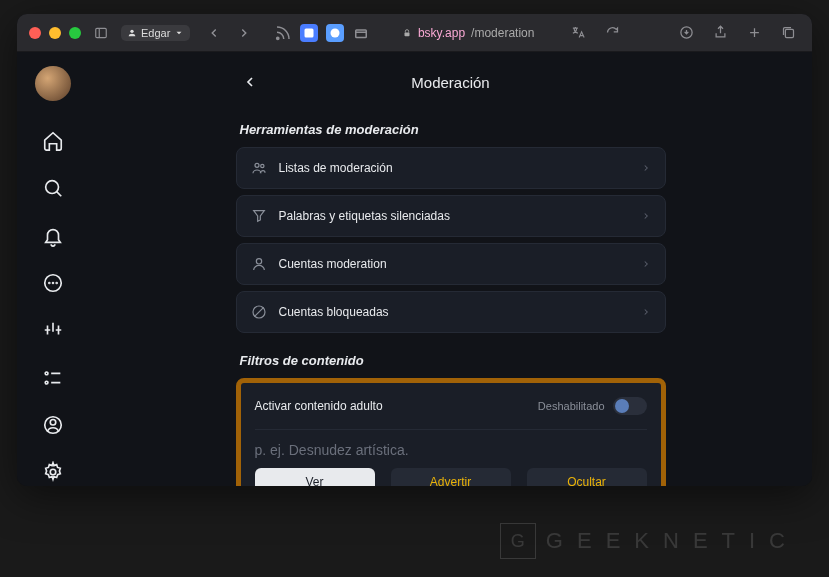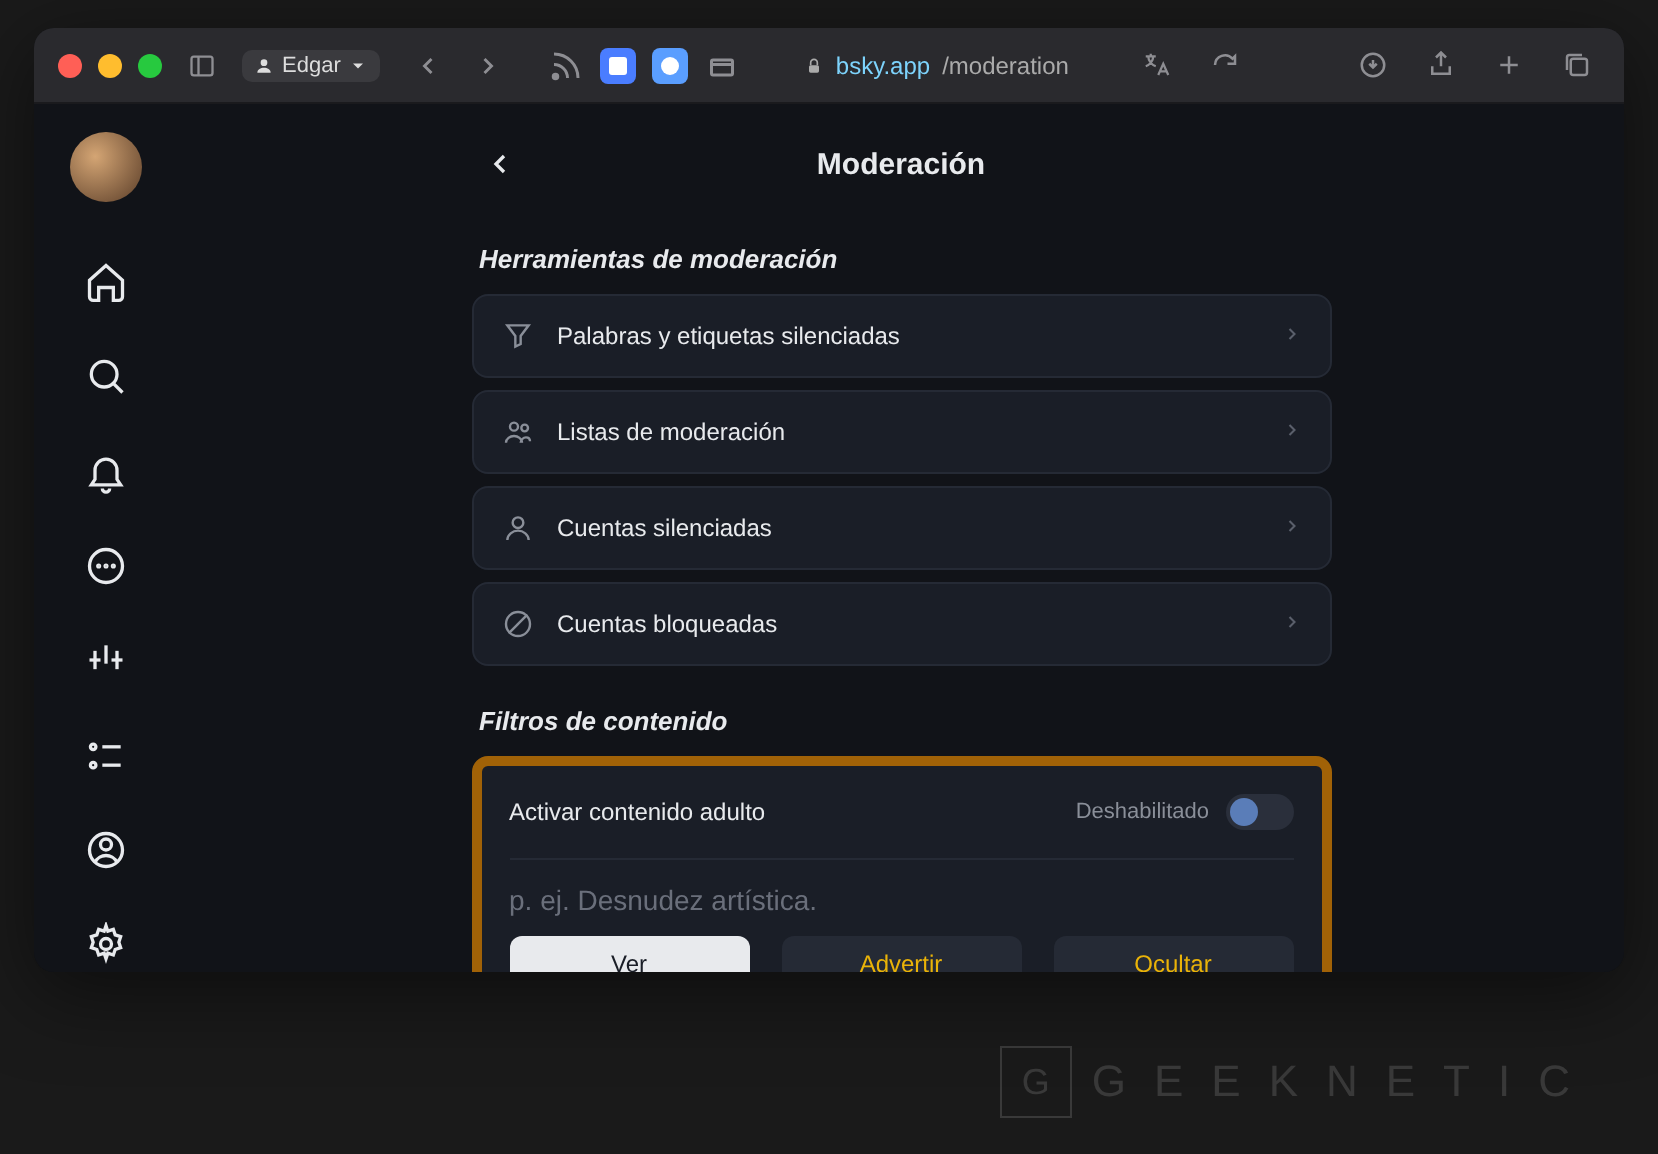--- a/index.html
+++ b/index.html
@@ -21,41 +21,41 @@
 .tb-user svg { width: 10px; height: 10px; }
 .tb-nav { display: flex; gap: 6px; margin-left: 4px; }
 .tb-icons-blue { display: flex; gap: 8px; margin-left: 10px; }
 .tb-icons-blue .ib { width: 18px; height: 18px; border-radius: 4px; display: flex; align-items: center; justify-content: center; }
 .ib.blue { background: #4a7dff; }
 .ib.cyan { background: #5a9eff; }
 .ib.grey { color: #8e8e93; }
 
 .urlbar { flex: 1; display: flex; align-items: center; justify-content: center; gap: 6px; font-size: 12px; color: #aaa; margin: 0 20px; }
 .urlbar .lock { width: 10px; height: 10px; }
-.urlbar .domain { color: #7dd3fc; }
+.urlbar .domain { color: #f9a8d4; }
 
 .tb-right { display: flex; gap: 10px; align-items: center; color: #8e8e93; }
 .tb-right svg { width: 15px; height: 15px; }
 
 
 .app { flex: 1; display: flex; background: #111318; overflow: hidden; }
 
 .sidebar { width: 72px; display: flex; flex-direction: column; align-items: center; padding-top: 14px; gap: 20px; }
 .avatar { width: 36px; height: 36px; border-radius: 50%; background: radial-gradient(circle at 35% 35%, #d4a574, #5a3d28); margin-bottom: 6px; }
 .nav-item { width: 28px; height: 28px; display: flex; align-items: center; justify-content: center; color: #e8eaed; cursor: pointer; }
 .nav-item svg { width: 22px; height: 22px; stroke: currentColor; fill: none; stroke-width: 1.8; }
 
 .main { flex: 1; padding: 10px 0 20px 0; overflow-y: auto; }
 .main::-webkit-scrollbar { width: 0; }
 .content { max-width: 430px; margin: 0 auto; }
 
 .page-header { display: flex; align-items: center; gap: 12px; padding: 6px 0 18px 0; position: relative; }
 .back-btn { width: 28px; height: 28px; display: flex; align-items: center; justify-content: center; color: #e8eaed; cursor: pointer; }
 .back-btn svg { width: 16px; height: 16px; }
-.page-title { position: absolute; left: 50%; transform: translateX(-50%); font-size: 15px; font-weight: 700; color: #e8eaed; }
+.page-title { position: absolute; left: 50%; transform: translateX(-50%); font-size: 15px; font-weight: 400; color: #e8eaed; }
 
 .section-title { font-size: 13px; font-weight: 600; color: #e8eaed; margin: 8px 0 10px 4px; font-style: italic; }
 
 .tool-list { display: flex; flex-direction: column; gap: 6px; margin-bottom: 20px; }
 .tool-item { background: #1a1e27; border: 1px solid #252a35; border-radius: 8px; padding: 11px 14px; display: flex; align-items: center; gap: 12px; cursor: pointer; }
 .tool-item .ti-icon { width: 16px; height: 16px; color: #8a8f99; flex-shrink: 0; }
 .tool-item .ti-icon svg { width: 16px; height: 16px; }
 .tool-item .ti-label { flex: 1; font-size: 12px; color: #e8eaed; }
 .tool-item .chev { color: #5a5f6b; }
 .tool-item .chev svg { width: 10px; height: 10px; }
@@ -261,44 +261,44 @@
                 <polyline points="15 18 9 12 15 6"></polyline>
               </svg>
           </div>
           <div class="page-title">Moderación</div>
         </div>
 
         <div class="section-title">Herramientas de moderación</div>
         <div class="tool-list">
           <div class="tool-item">
             <span class="ti-icon"><svg viewBox="0 0 24 24" fill="none" stroke="currentColor" stroke-width="1.8">
-                  <path d="M4 4h16l-6 8v6l-4 2v-8z"></path>
-                </svg></span>
-            <span class="ti-label">Palabras y etiquetas silenciadas</span>
-            <span class="chev"><svg viewBox="0 0 24 24" fill="none" stroke="currentColor" stroke-width="2.5">
-                  <polyline points="9 6 15 12 9 18"></polyline>
-                </svg></span>
-          </div>
-          <div class="tool-item">
-            <span class="ti-icon"><svg viewBox="0 0 24 24" fill="none" stroke="currentColor" stroke-width="1.8">
                   <circle cx="9" cy="8" r="3"></circle>
                   <circle cx="17" cy="9" r="2.5"></circle>
                   <path d="M3 20c0-3 3-5 6-5s6 2 6 5M14 20c0-2 2-4 4-4s3 1 3 3"></path>
                 </svg></span>
             <span class="ti-label">Listas de moderación</span>
+            <span class="chev"><svg viewBox="0 0 24 24" fill="none" stroke="currentColor" stroke-width="2.5">
+                  <polyline points="9 6 15 12 9 18"></polyline>
+                </svg></span>
+          </div>
+          <div class="tool-item">
+            <span class="ti-icon"><svg viewBox="0 0 24 24" fill="none" stroke="currentColor" stroke-width="1.8">
+                  <path d="M4 4h16l-6 8v6l-4 2v-8z"></path>
+                </svg></span>
+            <span class="ti-label">Palabras y etiquetas silenciadas</span>
             <span class="chev"><svg viewBox="0 0 24 24" fill="none" stroke="currentColor" stroke-width="2.5">
                   <polyline points="9 6 15 12 9 18"></polyline>
                 </svg></span>
           </div>
           <div class="tool-item">
             <span class="ti-icon"><svg viewBox="0 0 24 24" fill="none" stroke="currentColor" stroke-width="1.8">
                   <circle cx="12" cy="8" r="4"></circle>
                   <path d="M4 21c0-4 4-7 8-7s8 3 8 7"></path>
                 </svg></span>
-            <span class="ti-label">Cuentas silenciadas</span>
+            <span class="ti-label">Cuentas moderation</span>
             <span class="chev"><svg viewBox="0 0 24 24" fill="none" stroke="currentColor" stroke-width="2.5">
                   <polyline points="9 6 15 12 9 18"></polyline>
                 </svg></span>
           </div>
           <div class="tool-item">
             <span class="ti-icon"><svg viewBox="0 0 24 24" fill="none" stroke="currentColor" stroke-width="1.8">
                   <circle cx="12" cy="12" r="9"></circle>
                   <line x1="5" y1="19" x2="19" y2="5"></line>
                 </svg></span>
             <span class="ti-label">Cuentas bloqueadas</span>

